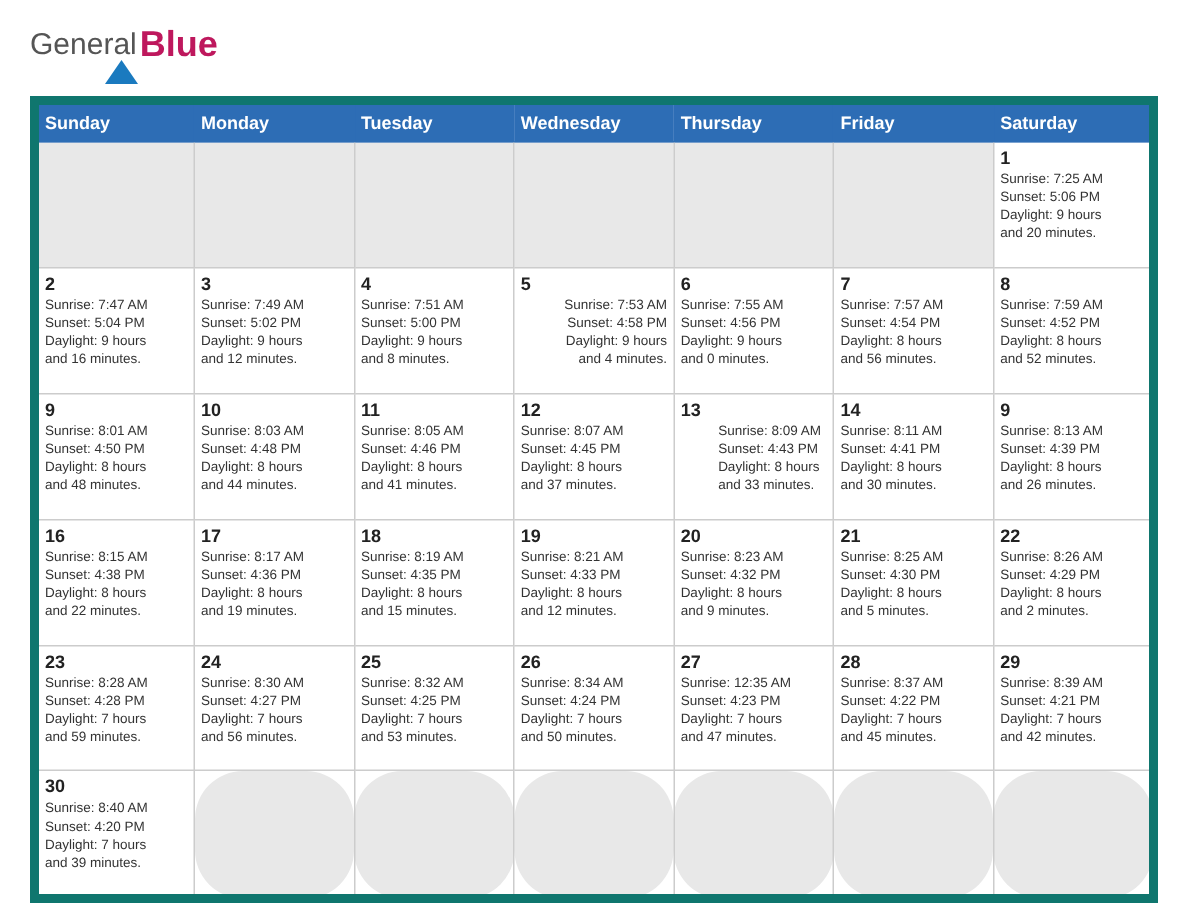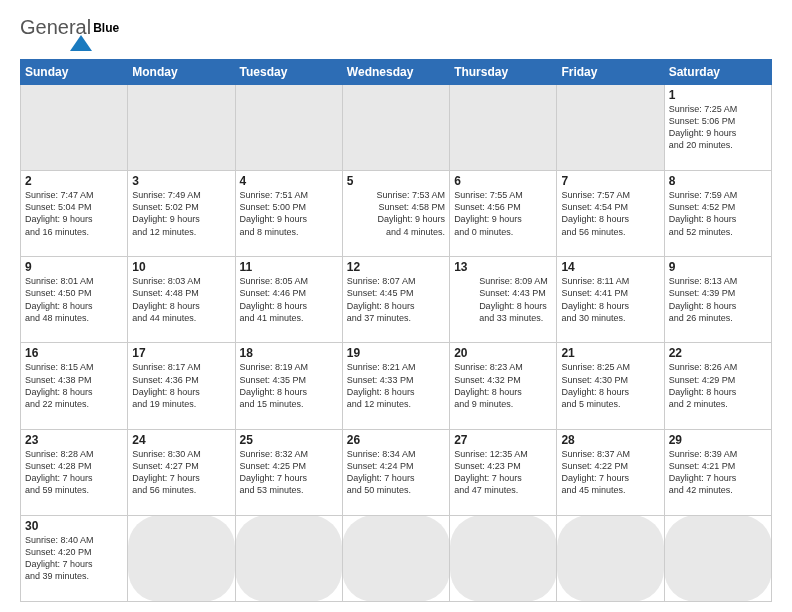--- a/index.html
+++ b/index.html
@@ -41,21 +41,21 @@
       font-weight: bold;
       color: #222;
       line-height: 1.1;
     }
     .location-title {
       font-size: 16px;
       color: #555;
     }
     .calendar {
       flex: 1;
-      border: 1px solid #0f766e;
+      border: 6px solid #0f766e;
       border-collapse: collapse;
       width: 100%;
       table-layout: fixed;
     }
     .calendar thead tr th {
       background: #2d6db5;
       color: #fff;
       font-size: 12px;
       font-weight: bold;
       padding: 5px 4px;
@@ -93,21 +93,21 @@
     }
   </style>
 </head>
 <body>
 
 <div class="page">
   <div class="header">
     <div class="logo">
       <div class="logo-line">
         <span style="font-size:20px;color:#555;font-family:Arial;">General</span>
-        <span style="font-size:12px;color:#000000;font-weight:bold;font-family:Arial;">Blue</span>
+        <span style="font-size:24px;color:#be185d;font-weight:bold;font-family:Arial;">Blue</span>
       </div>
       <div style="display:flex;align-items:center;margin-top:-4px;margin-left:50px;">
         <div style="width:0;height:0;border-left:11px solid transparent;border-right:11px solid transparent;border-bottom:16px solid #1a7abf;"></div>
       </div>
     </div>
     <div class="title-block">
       <div class="month-title"></div>
       <div class="location-title"></div>
     </div>
   </div>

